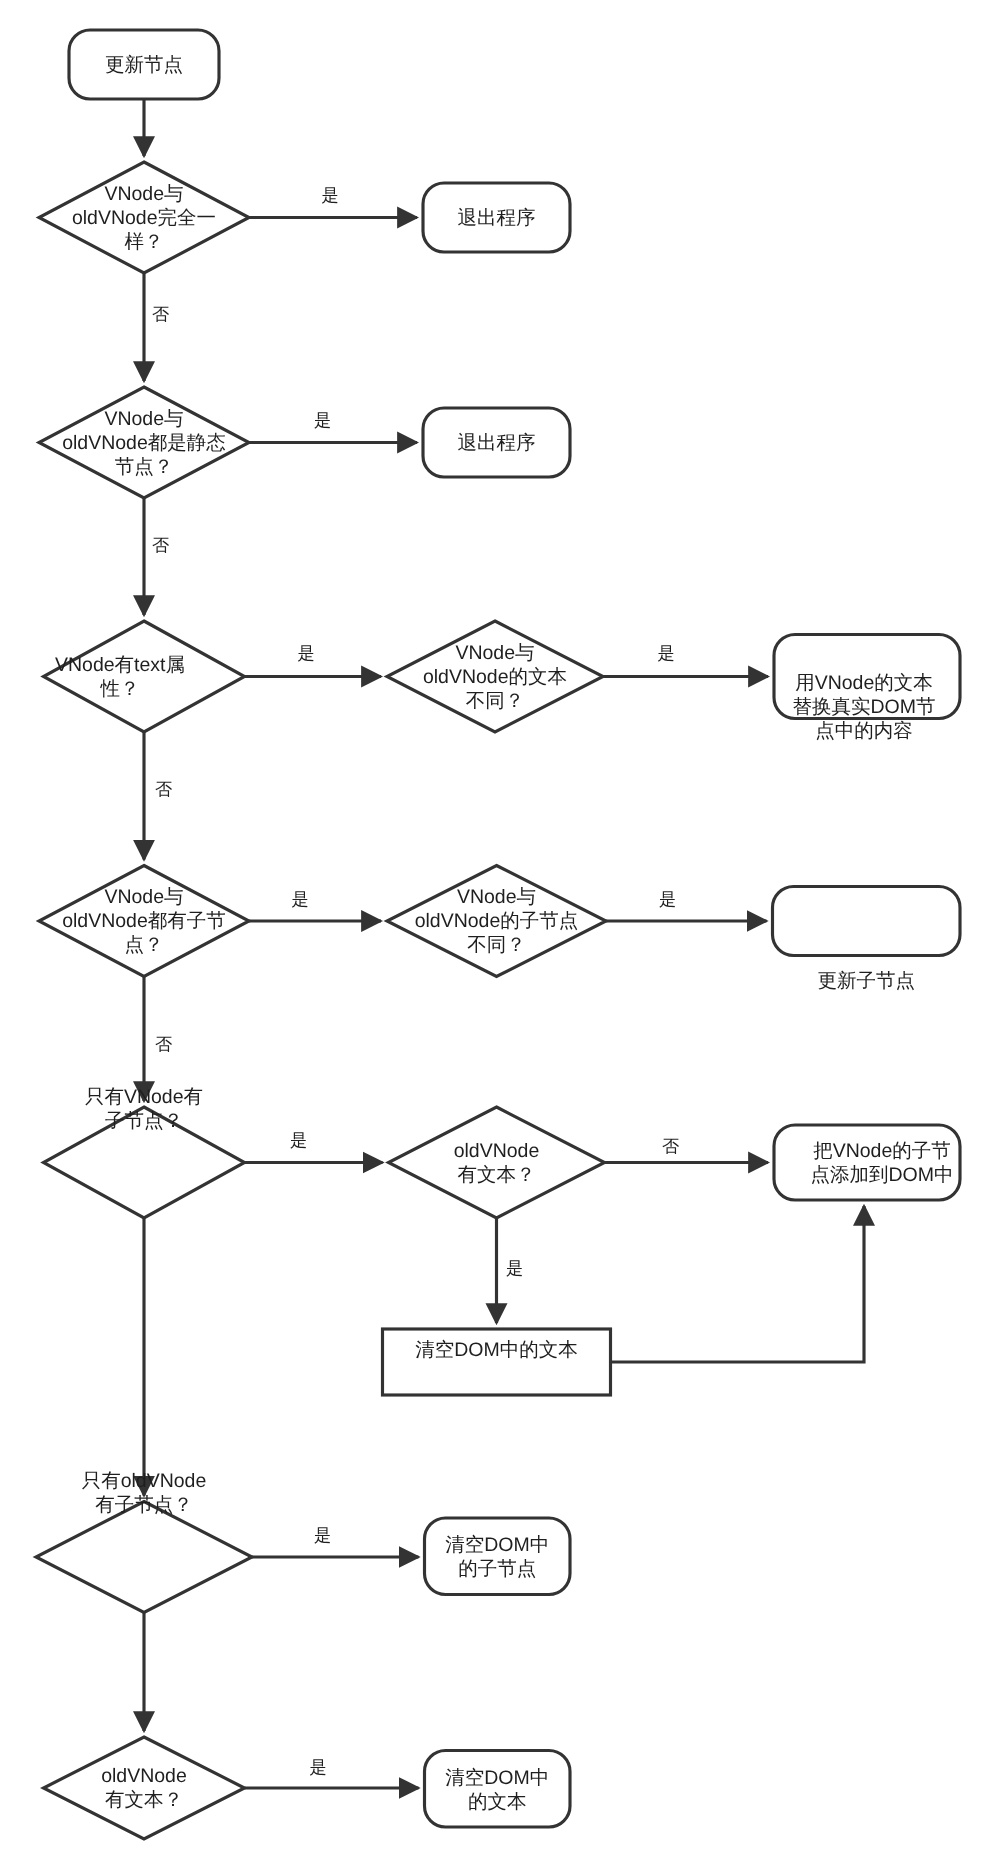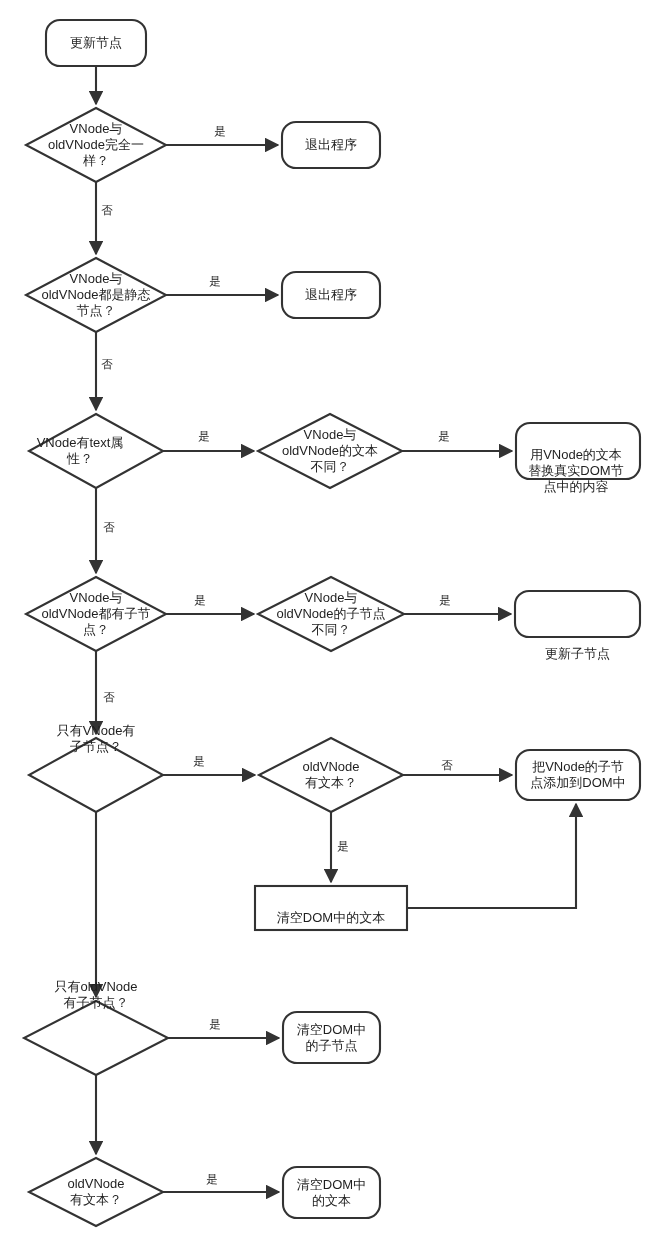--- a/index.html
+++ b/index.html
@@ -93,23 +93,23 @@
 oldVNode都有子节
 点？</div>
   <div class="node-label" style="left:252px;top:577px;width:158px;height:74px;">VNode与
 oldVNode的子节点
 不同？</div>
   <div class="node-label" style="left:515px;top:591px;width:125px;height:46px;margin-top:40px;">更新子节点</div>
   <div class="node-label" style="left:26px;top:702px;width:140px;height:74px;">只有VNode有
 子节点？</div>
   <div class="node-label" style="left:259px;top:738px;width:144px;height:74px;">oldVNode
 有文本？</div>
-  <div class="node-label" style="left:516px;top:750px;width:124px;height:50px;">把VNode的子节
+  <div class="node-label" style="left:516px;top:750px;width:124px;height:50px;padding-left:10px;">把VNode的子节
 点添加到DOM中</div>
-  <div class="node-label" style="left:255px;top:896px;width:152px;height:44px;">清空DOM中的文本</div>
+  <div class="node-label" style="left:255px;top:878px;width:152px;height:44px;">清空DOM中的文本</div>
   <div class="node-label" style="left:20px;top:958px;width:152px;height:74px;">只有oldVNode
 有子节点？</div>
   <div class="node-label" style="left:283px;top:1012px;width:97px;height:51px;">清空DOM中
 的子节点</div>
   <div class="node-label" style="left:29px;top:1158px;width:134px;height:68px;">oldVNode
 有文本？</div>
   <div class="node-label" style="left:283px;top:1167px;width:97px;height:51px;">清空DOM中
 的文本</div>
 
   <div class="edge-label" style="left:212px;top:125px;width:16px;">是</div>

